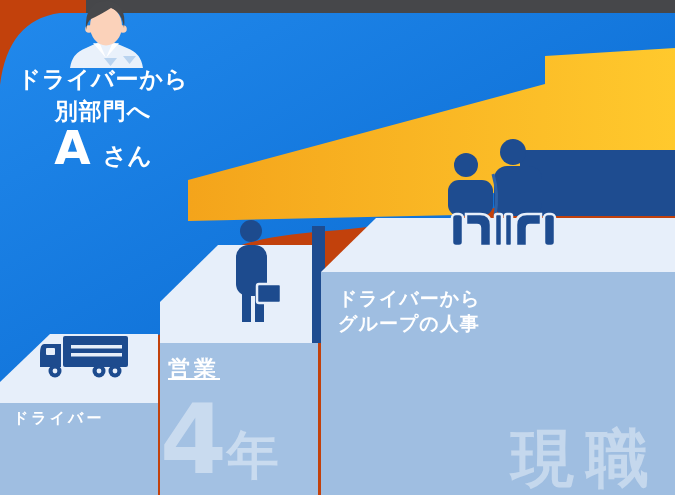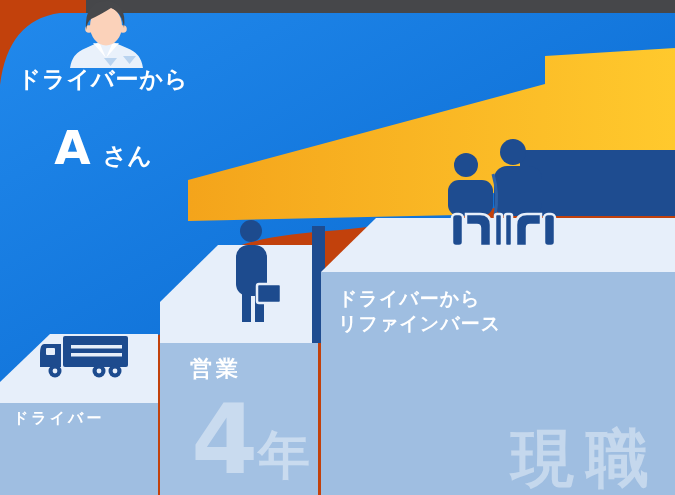--- a/index.html
+++ b/index.html
@@ -8,23 +8,23 @@
     font-family:"DejaVu Sans","Liberation Sans",sans-serif;
   }
   .stage svg{position:absolute;left:0;top:0;}
   .txt{position:absolute;color:#fff;font-weight:bold;white-space:nowrap;}
   .bubble-line{left:8px;top:64px;width:190px;text-align:center;font-size:23px;letter-spacing:1px;}
   .bubble-line2{top:96px;}
   .bubble-name{left:8px;top:120px;width:190px;text-align:center;}
   .bubble-name .big{font-size:47px;font-weight:bold;}
   .bubble-name .small{font-size:24px;font-weight:bold;margin-left:12px;}
   .label-driver{left:13px;top:409px;font-size:15px;letter-spacing:3px;}
-  .label-sales{left:190px;top:354px;font-size:22px;letter-spacing:4px;}
+  .label-sales{left:168px;top:354px;font-size:22px;letter-spacing:4px;text-decoration:underline;}
   .label-hr{left:338px;top:286px;font-size:19px;letter-spacing:1px;line-height:25px;white-space:normal;width:330px;}
-  .wm-years{left:160px;top:392px;width:150px;text-align:right;color:rgba(255,255,255,0.42);font-weight:bold;}
+  .wm-years{left:160px;top:392px;width:150px;text-align:left;color:rgba(255,255,255,0.42);font-weight:bold;}
   .wm-years .num{font-size:96px;line-height:1;}
   .wm-years .unit{font-size:52px;}
   .wm-current{left:395px;top:408px;width:266px;text-align:right;color:rgba(255,255,255,0.40);
               font-size:63px;font-weight:bold;letter-spacing:12px;margin-top:8px;}
 </style>
 </head>
 <body>
 
 <div class="stage">
 
@@ -107,29 +107,30 @@
       <path d="M 104 58 h 13 l -6.5 8 z" fill="#b9d3ef"></path>
       <path d="M 123 56 h 13 l -6.5 8 z" fill="#b9d3ef"></path>
       <circle cx="89" cy="29" r="3.8" fill="#fbd2ba"></circle>
       <circle cx="123" cy="29" r="3.8" fill="#fbd2ba"></circle>
       <ellipse cx="106" cy="26" rx="16" ry="19.5" fill="#fbd2ba"></ellipse>
       <path d="M 86 30 Q 84 0 108 1 Q 127 3 124 28 Q 122 12 111 8 Q 100 15 91 19 Q 87 22 86 30 Z" fill="#47484b"></path>
     </g>
   </svg>
 
   <div class="txt bubble-line">ドライバーから</div>
+  <div class="txt bubble-line bubble-line2">別部門へ</div>
   <div class="txt bubble-name">
     <span class="big">A</span><span class="small">さん</span>
   </div>
 
   <div class="txt label-driver">ドライバー</div>
   <div class="txt label-sales">営業</div>
   <div class="txt label-hr">
     <div>ドライバーから</div>
-    <div>リファインバース</div>
+    <div>グループの人事</div>
   </div>
 
   <div class="txt wm-years">
     <span class="num">4</span><span class="unit">年</span>
   </div>
   <div class="txt wm-current">現職</div>
 
 </div>
 
 </body></html>

